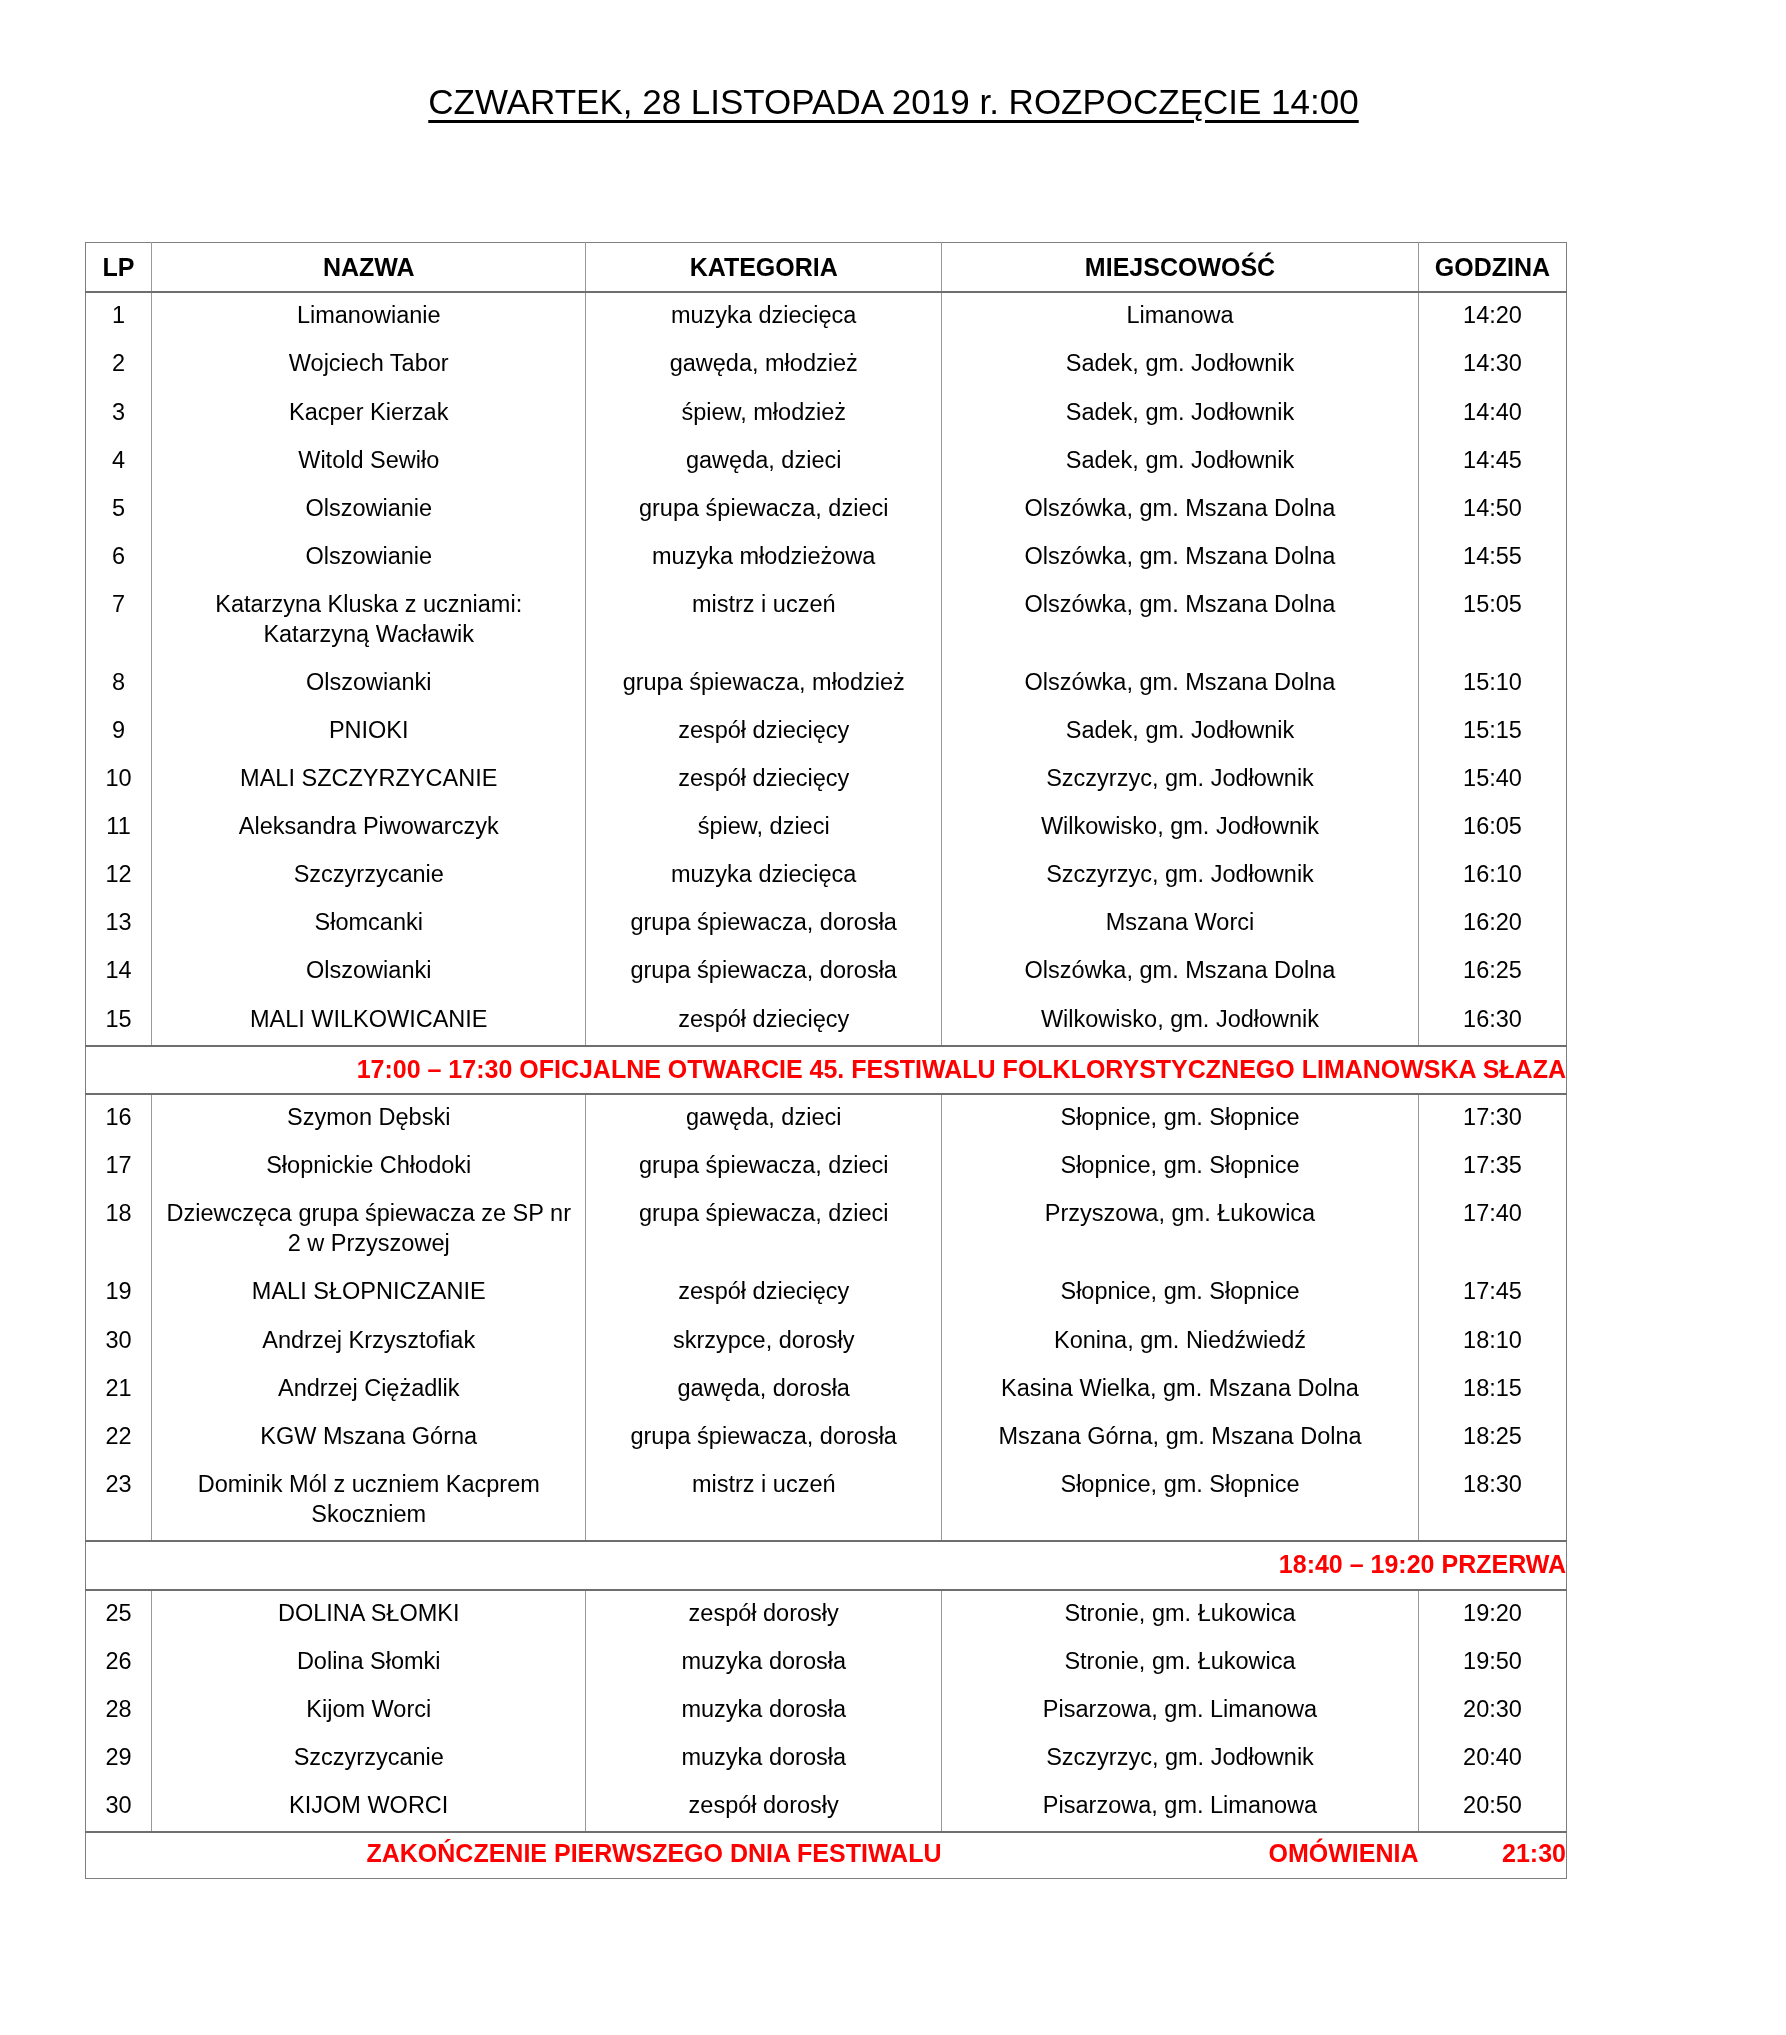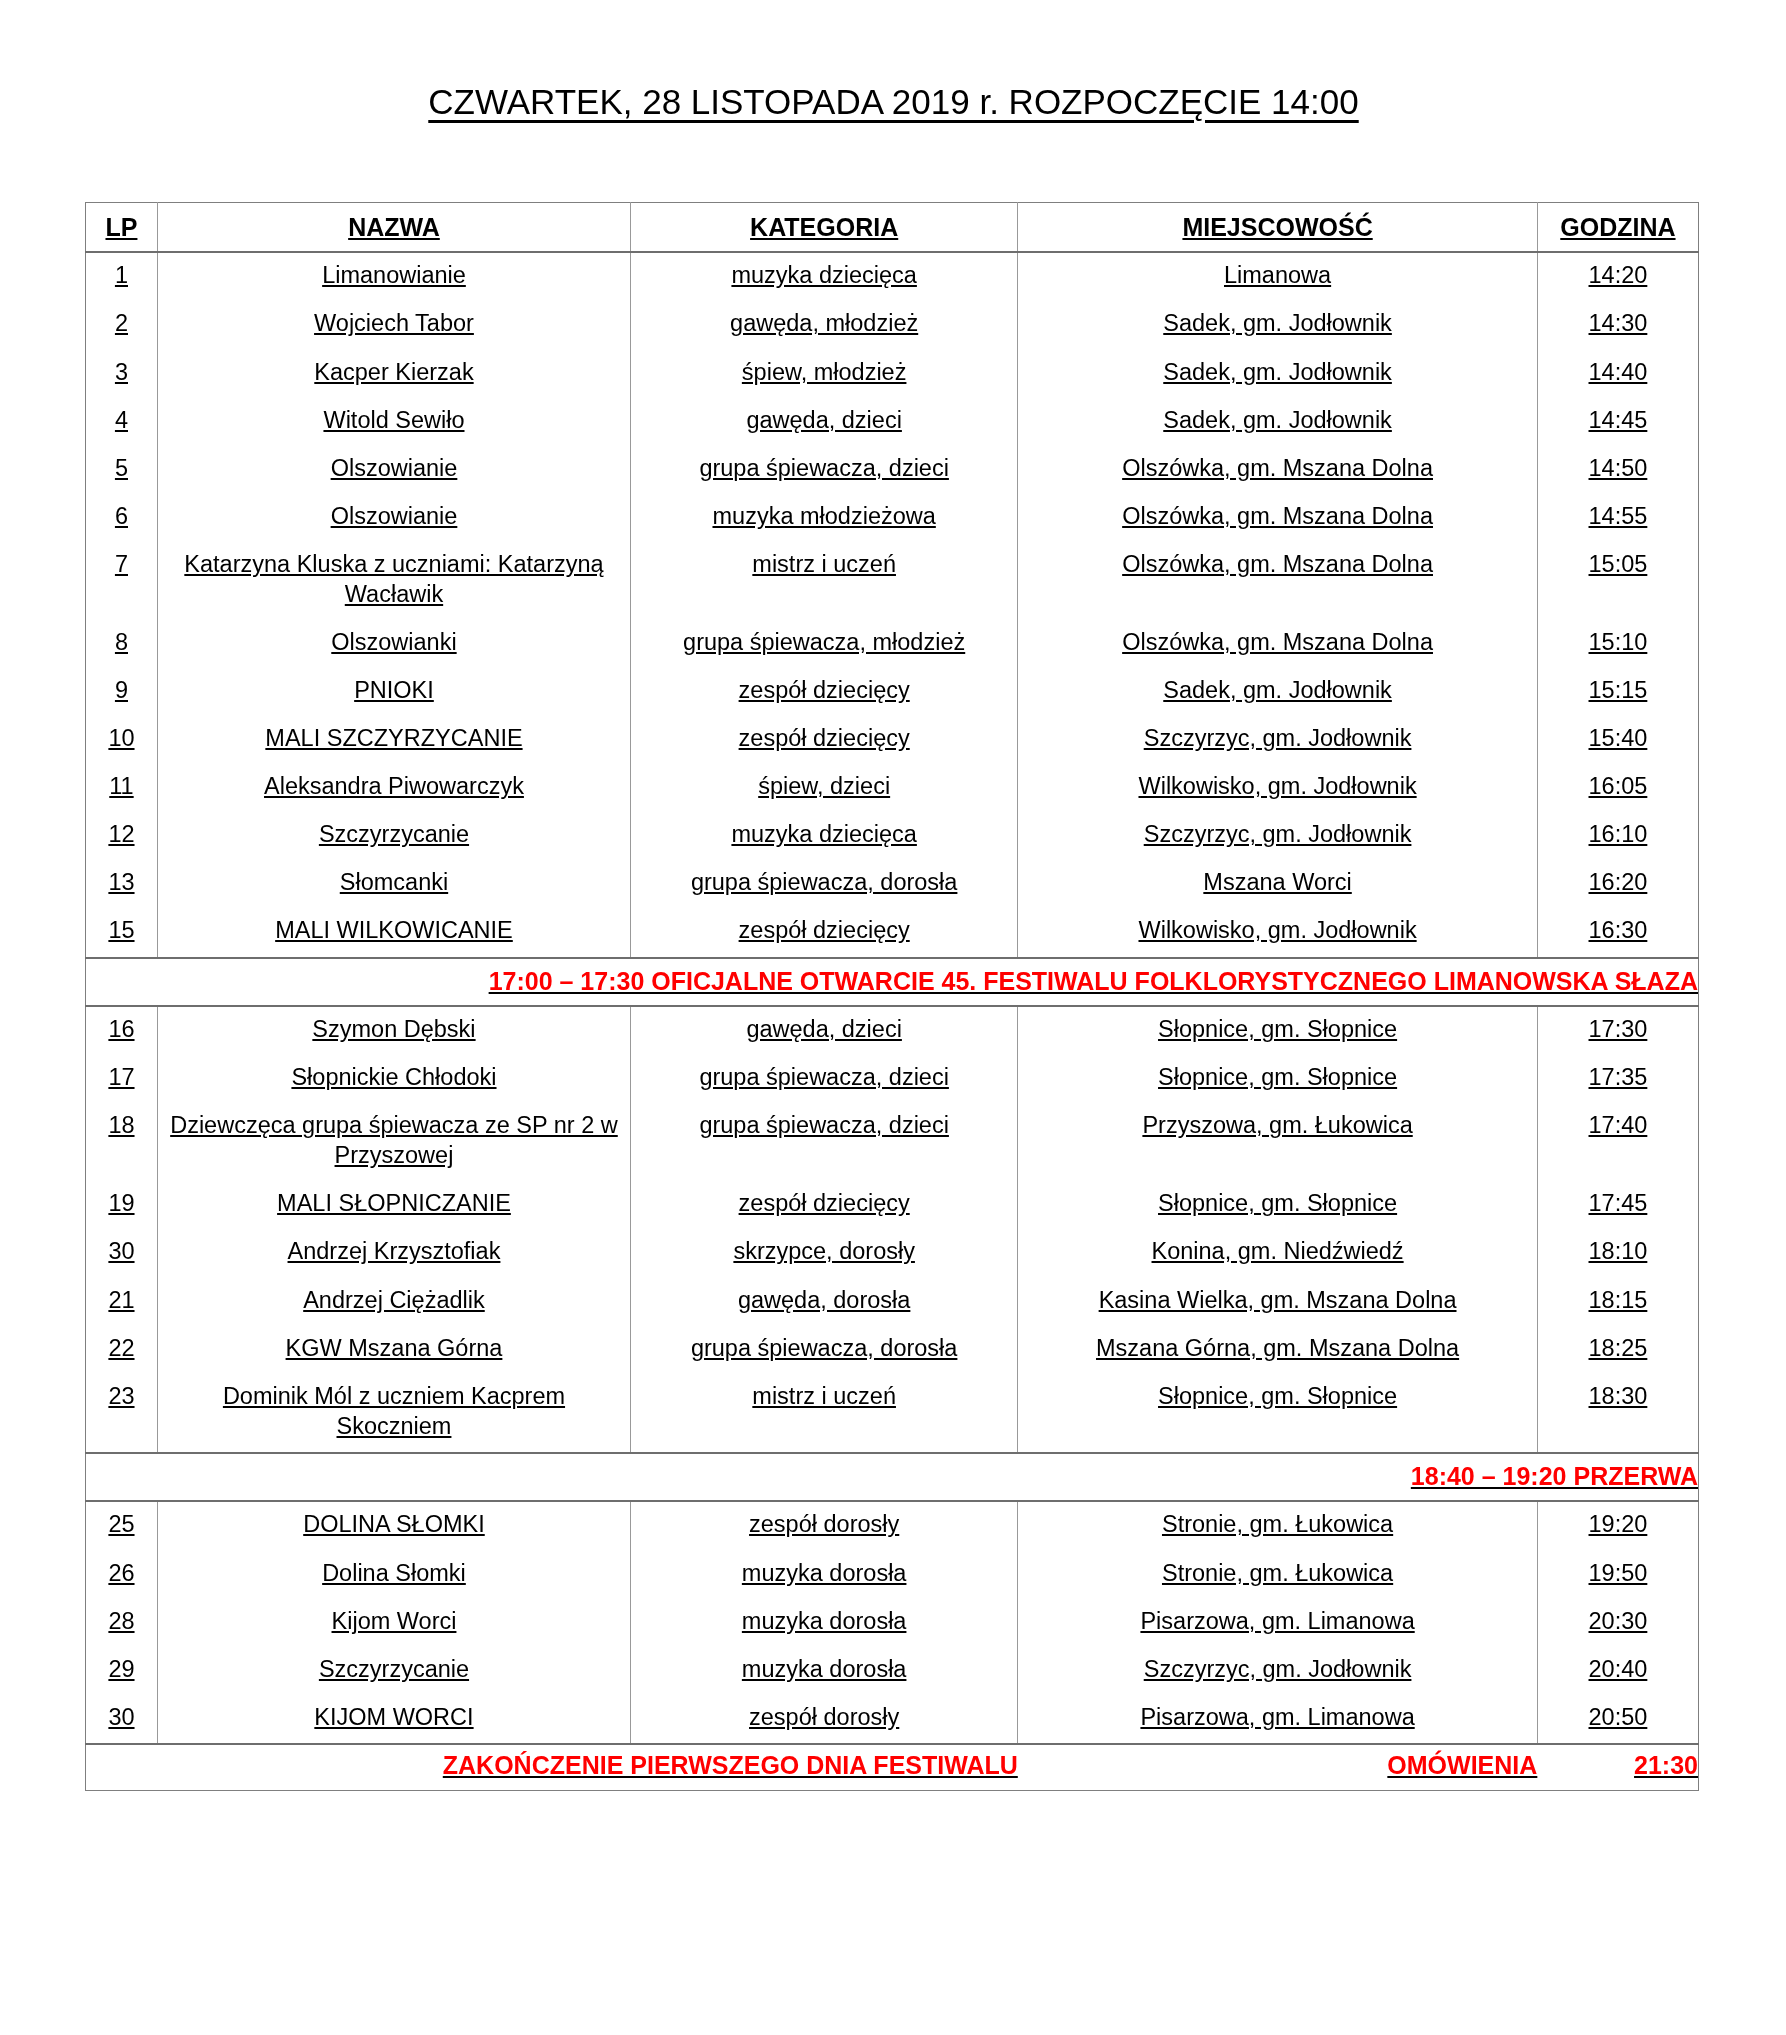--- a/index.html
+++ b/index.html
@@ -17,26 +17,25 @@
     text-align: center;
     font-size: 35px;
     line-height: 1.15;
     font-weight: normal;
     text-decoration: underline;
     text-decoration-thickness: 2.8px;
     text-underline-offset: 6.2px;
     letter-spacing: 0px;
   }
   table.schedule {
-    margin: 80px 0 0 85px;
-    width: 1614px;
+    margin: 120px 0 0 85px;
+    width: 1482px;
     table-layout: fixed;
     border-collapse: collapse;
     border: 1.4px solid #7f7f7f;
-    text-decoration: underline;
   }
   col.col-lp          { width: 4.46%; }
   col.col-nazwa       { width: 29.33%; }
   col.col-kategoria   { width: 24.01%; }
   col.col-miejscowosc { width: 32.21%; }
   col.col-godzina     { width: 9.99%; }
 
   th {
     font-size: 25px;
     font-weight: bold;
@@ -186,20 +185,27 @@
         <td class="data">16:10</td>
       </tr>
       <tr>
         <td class="data vline">13</td>
         <td class="data vline">Słomcanki</td>
         <td class="data vline">grupa śpiewacza, dorosła</td>
         <td class="data vline">Mszana Worci</td>
         <td class="data">16:20</td>
       </tr>
       <tr>
+        <td class="data vline">14</td>
+        <td class="data vline">Olszowianki</td>
+        <td class="data vline">grupa śpiewacza, dorosła</td>
+        <td class="data vline">Olszówka, gm. Mszana Dolna</td>
+        <td class="data">16:25</td>
+      </tr>
+      <tr>
         <td class="data vline">15</td>
         <td class="data vline">MALI WILKOWICANIE</td>
         <td class="data vline">zespół dziecięcy</td>
         <td class="data vline">Wilkowisko, gm. Jodłownik</td>
         <td class="data">16:30</td>
       </tr>
       <tr class="sep-row">
         <td colspan="5">17:00 – 17:30 OFICJALNE OTWARCIE 45. FESTIWALU FOLKLORYSTYCZNEGO LIMANOWSKA SŁAZA</td>
       </tr>
       <tr>

